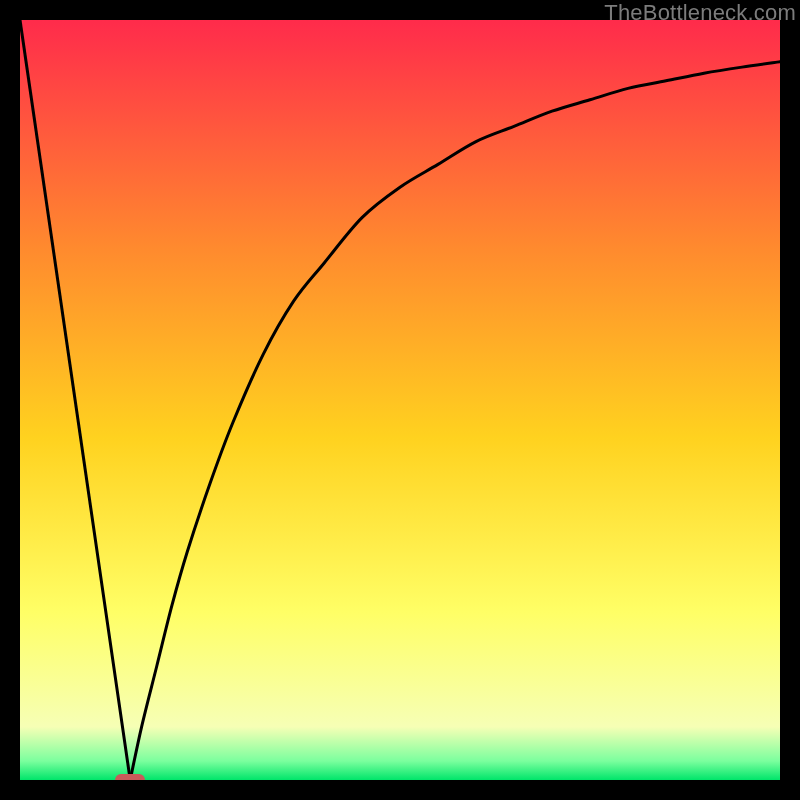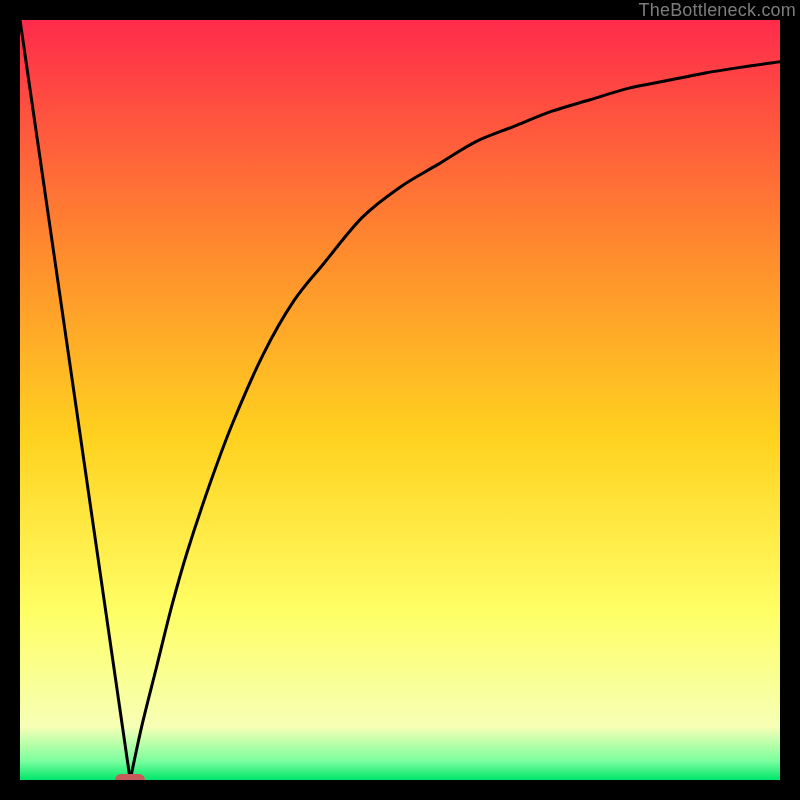--- a/index.html
+++ b/index.html
@@ -24,21 +24,21 @@
     top: 20px;
     width: 760px;
     height: 760px;
     overflow: hidden;
   }
   .attribution {
     position: absolute;
     top: 0;
     right: 4px;
     font-family: Arial, Helvetica, sans-serif;
-    font-size: 18px;
+    font-size: 22px;
     color: #7c7c7c;
     font-weight: 500;
     letter-spacing: 0.2px;
   }
   svg.curves {
     position: absolute;
     left: 0;
     top: 0;
     width: 760px;
     height: 760px;

